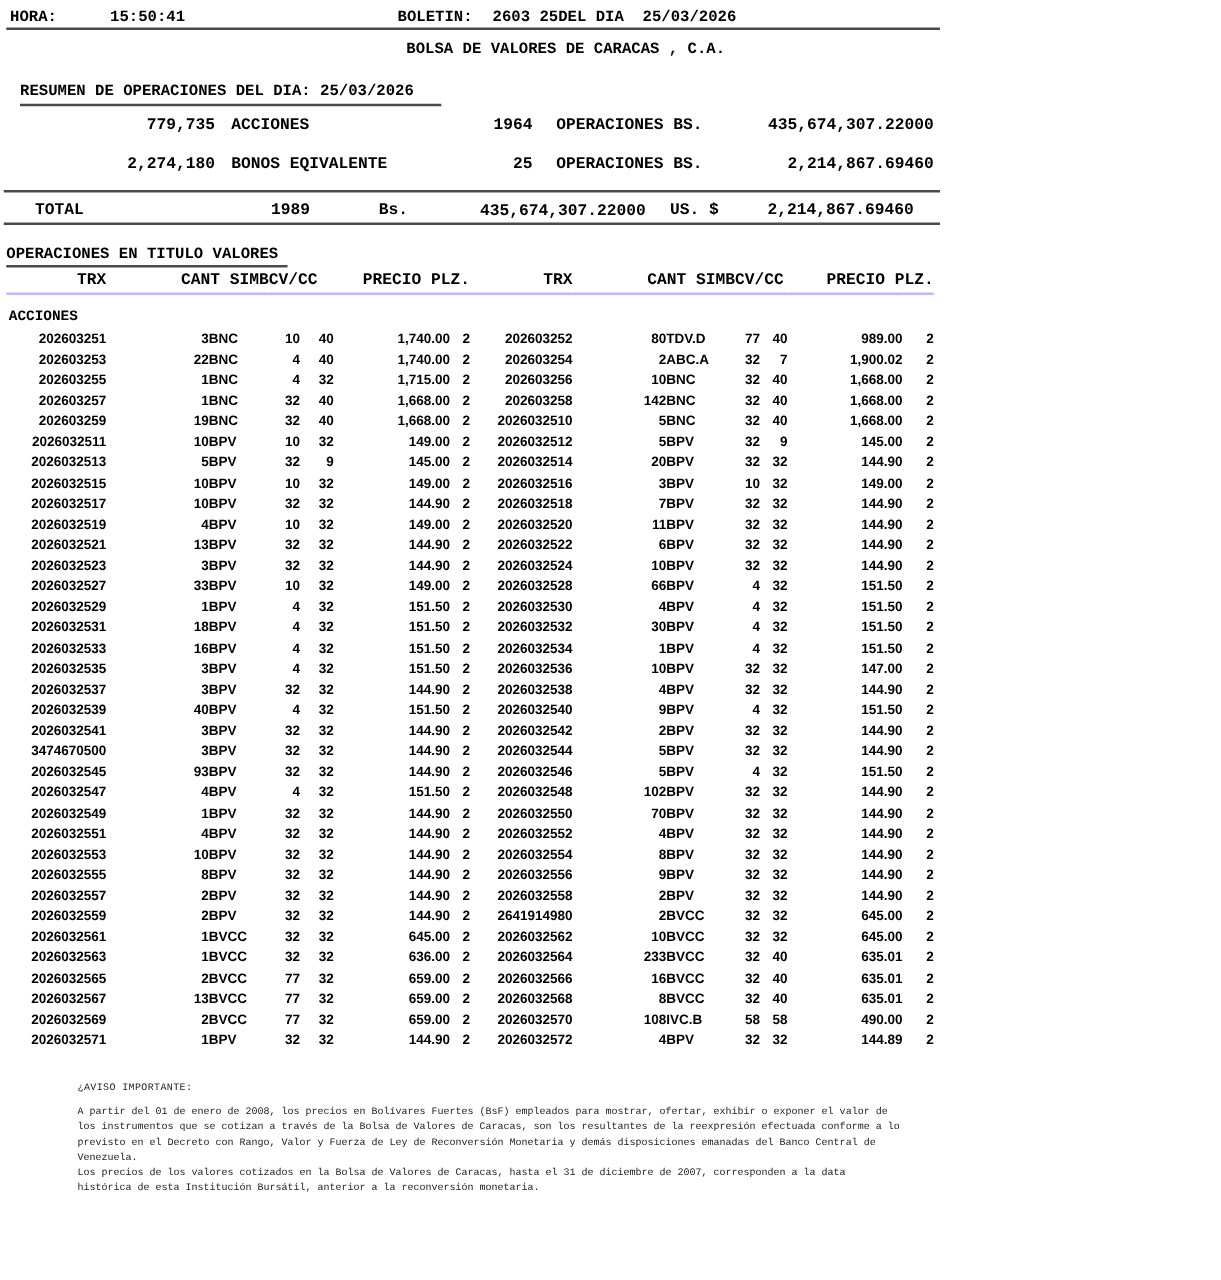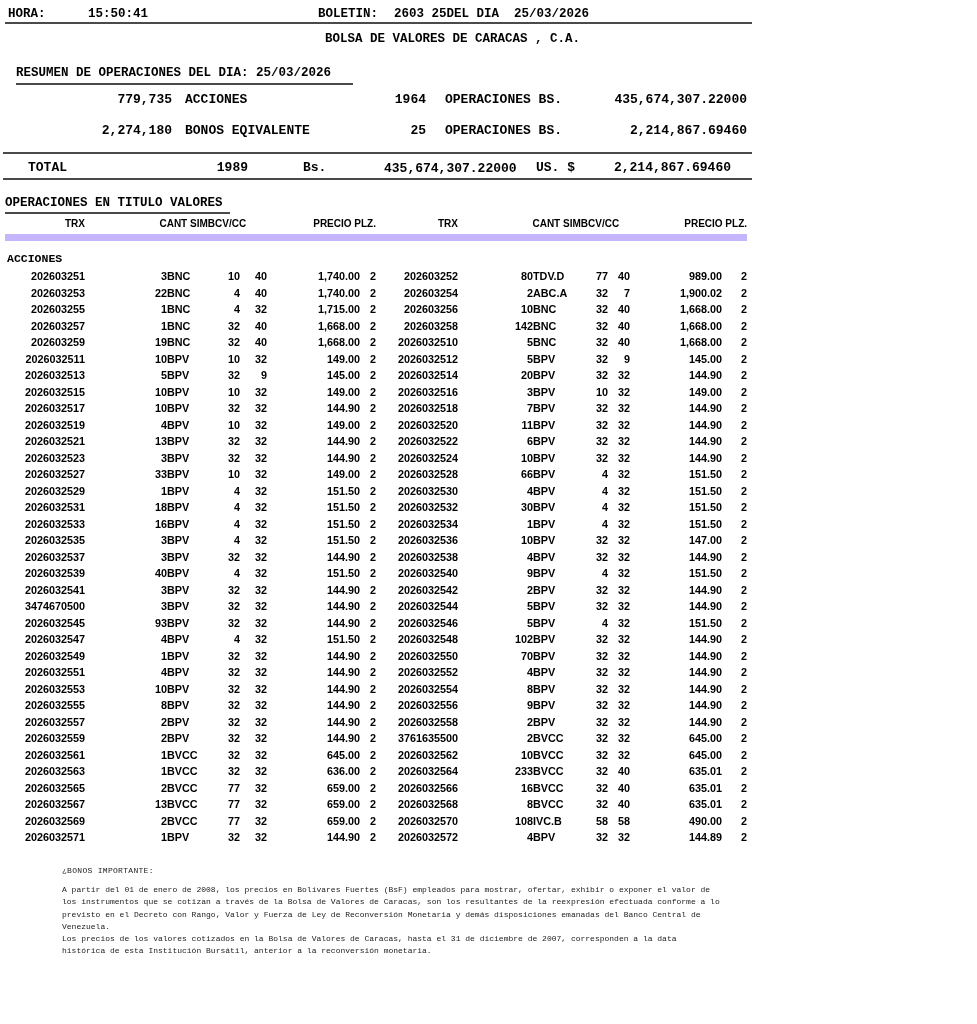--- a/index.html
+++ b/index.html
@@ -13,22 +13,22 @@
   .h12   { font-size:12.5px; letter-spacing:0; }
   .h13   { font-size:13px; }
   .right { text-align:right; }
   .rule  { position:absolute; height:2px; background:#4a4a4a; }
   .underlined { border-bottom:2px solid #4a4a4a; padding-bottom:3px; display:inline-block;margin-top:10px; }
 
   
   #ops-table { position:absolute; left:5px; top:212px; border-collapse:collapse; table-layout:fixed; width:742px; }
   #ops-table th, #ops-table td { padding:0; white-space:nowrap; overflow:visible; }
   #ops-table thead th {
-    font-family:Liberation Sans, sans-serif; font-weight:bold; font-size:10px;
-    height:22px; vertical-align:middle; border-bottom:7px solid #c4b5fd;
+    font-family:Liberation Mono, monospace; font-weight:bold; font-size:13px;
+    height:22px; vertical-align:middle; border-bottom:2px solid #c4b5fd;
   }
   .th-trx1 { text-align:right; padding-right:2px; }
   .th-cant1{ text-align:right; padding-right:10px; }
   .th-cv1  { text-align:left;  padding-left:2px; }
   .th-pre1 { text-align:right; }
   .th-trx2 { text-align:right; padding-right:1px; }
   .th-cant2{ text-align:right; padding-right:11px; }
   .th-cv2  { text-align:left;  padding-left:3px; }
   .th-pre2 { text-align:right; padding-right:2px; }
   #ops-table td.group {
@@ -571,21 +571,21 @@
         <td class="c13">2</td>
       </tr>
       <tr>
         <td class="c0">2026032559</td>
         <td class="c1">2</td>
         <td class="c2">BPV</td>
         <td class="c3">32</td>
         <td class="c4">32</td>
         <td class="c5">144.90</td>
         <td class="c6">2</td>
-        <td class="c7">3761635500</td>
+        <td class="c7">2641914980</td>
         <td class="c8">2</td>
         <td class="c9">BVCC</td>
         <td class="c10">32</td>
         <td class="c11">32</td>
         <td class="c12">645.00</td>
         <td class="c13">2</td>
       </tr>
       <tr>
         <td class="c0">2026032561</td>
         <td class="c1">1</td>
@@ -678,14 +678,14 @@
         <td class="c8">4</td>
         <td class="c9">BPV</td>
         <td class="c10">32</td>
         <td class="c11">32</td>
         <td class="c12">144.89</td>
         <td class="c13">2</td>
       </tr>
     </tbody>
 </table>
 
-<span class="abs aviso mono" style="left:62px; top:866px; font-weight:normal;">¿BONOS IMPORTANTE:</span>
+<span class="abs aviso mono" style="left:62px; top:866px; font-weight:normal;">¿AVISO IMPORTANTE:</span>
 <div class="abs fineprint" style="left:62px; top:884px;"><div>A partir del 01 de enero de 2008, los precios en Bolívares Fuertes (BsF) empleados para mostrar, ofertar, exhibir o exponer el valor de</div><div>los instrumentos que se cotizan a través de la Bolsa de Valores de Caracas, son los resultantes de la reexpresión efectuada conforme a lo</div><div>previsto en el Decreto con Rango, Valor y Fuerza de Ley de Reconversión Monetaria y demás disposiciones emanadas del Banco Central de</div><div>Venezuela.</div><div>Los precios de los valores cotizados en la Bolsa de Valores de Caracas, hasta el 31 de diciembre de 2007, corresponden a la data</div><div>histórica de esta Institución Bursátil, anterior a la reconversión monetaria.</div></div>
 
 </body></html>

